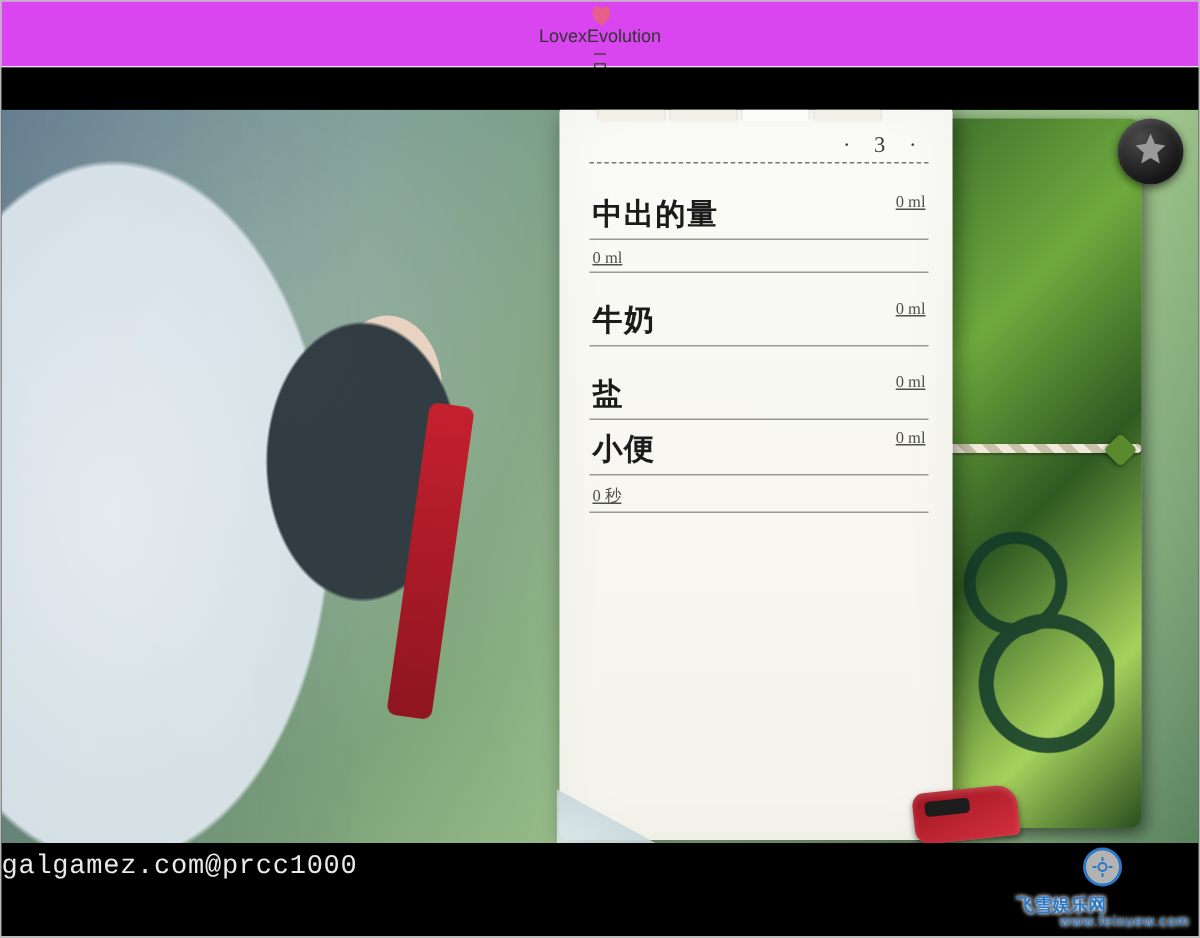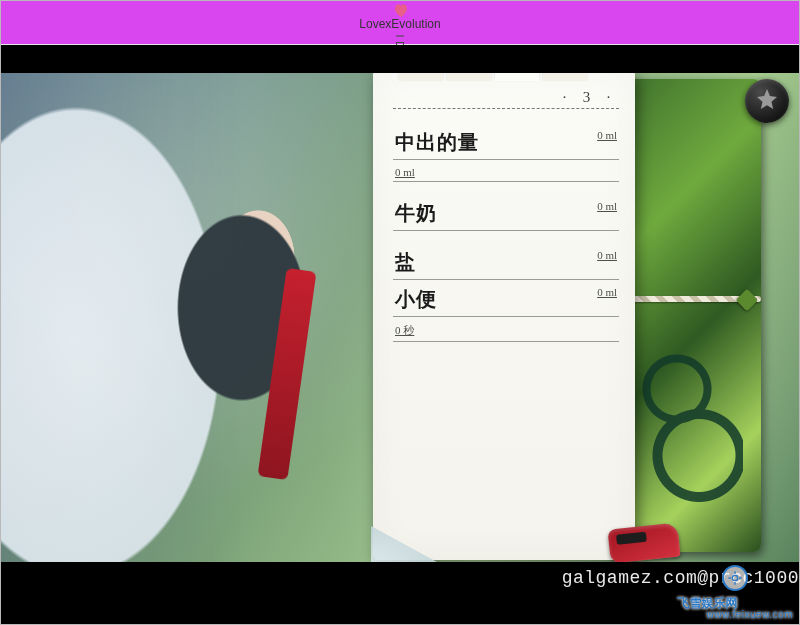--- a/index.html
+++ b/index.html
@@ -7,21 +7,21 @@
   .window { width: 800px; height: 625px; border: 1px solid #b9b9b9; display: flex; flex-direction: column; }
   .titlebar { height: 44px; background: #d946ef; display: flex; align-items: center; border-bottom: 1px solid #e5e5e5; flex-direction: column; }
   .appicon { width: 16px; height: 16px; margin: 0 6px 0 8px; display:flex; align-items:center; justify-content:center; }
   .appicon svg { width:16px; height:16px; }
   .title { font-size: 12px; color: #333; flex: 0 0 auto; }
   .tspacer { flex: 1; }
   .winbtn { width: 46px; height: 30px; display: flex; align-items: center; justify-content: center; color: #444; }
   .winbtn svg { width: 10px; height: 10px; }
   .client { flex: 1; background: #000; position: relative; overflow: hidden; }
   .letterbox-top { position:absolute; left:0; right:0; top:0; height:28px; background:#000; z-index:2; }
-  .letterbox-bottom { position:absolute; left:0; right:0; bottom:0; height:62px; background:#000; z-index:2; display:flex; align-items:flex-start; justify-content:flex-end; }
+  .letterbox-bottom { position:absolute; left:0; right:0; bottom:0; height:62px; background:#000; z-index:2; display:flex; align-items:flex-start; justify-content:flex-start; }
   .footer-text { color:#e9e9e9; font-family: "Courier New", monospace; font-size:18px; letter-spacing:0.5px; margin-top:6px; }
   .scene { position:absolute; left:0; right:0; top:28px; bottom:62px; overflow:hidden; }
   
   .bg { position:absolute; inset:0;
         background:
           radial-gradient(circle at 20% 30%, rgba(255,255,255,0.25), transparent 40%),
           radial-gradient(circle at 80% 70%, rgba(255,255,255,0.18), transparent 45%),
           linear-gradient(120deg, #6d8aa0 0%, #7ea27c 45%, #a6c992 70%, #4f7a53 100%);
         filter: saturate(1.05);
   }

